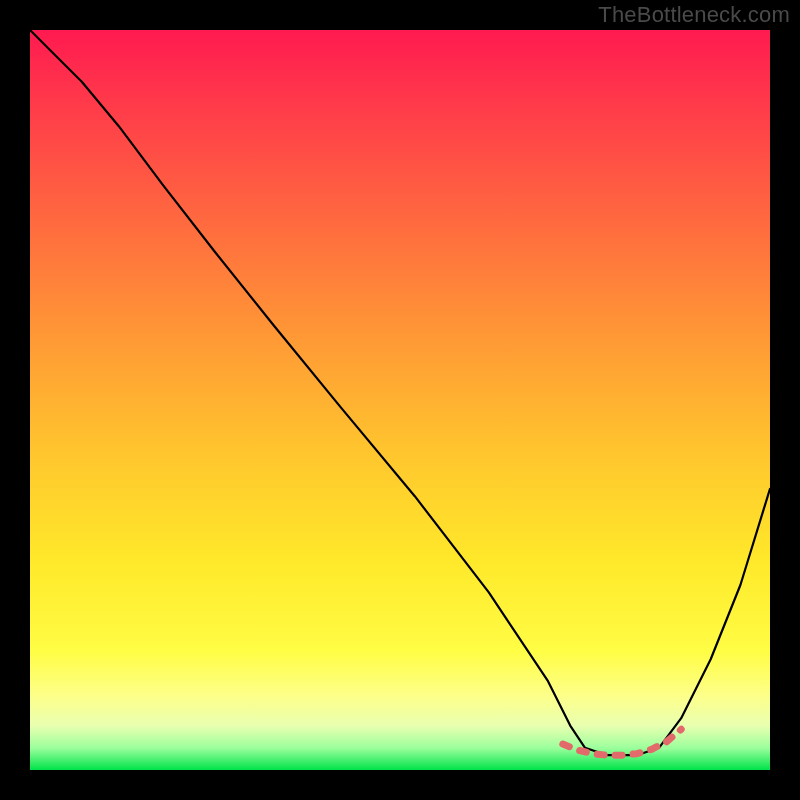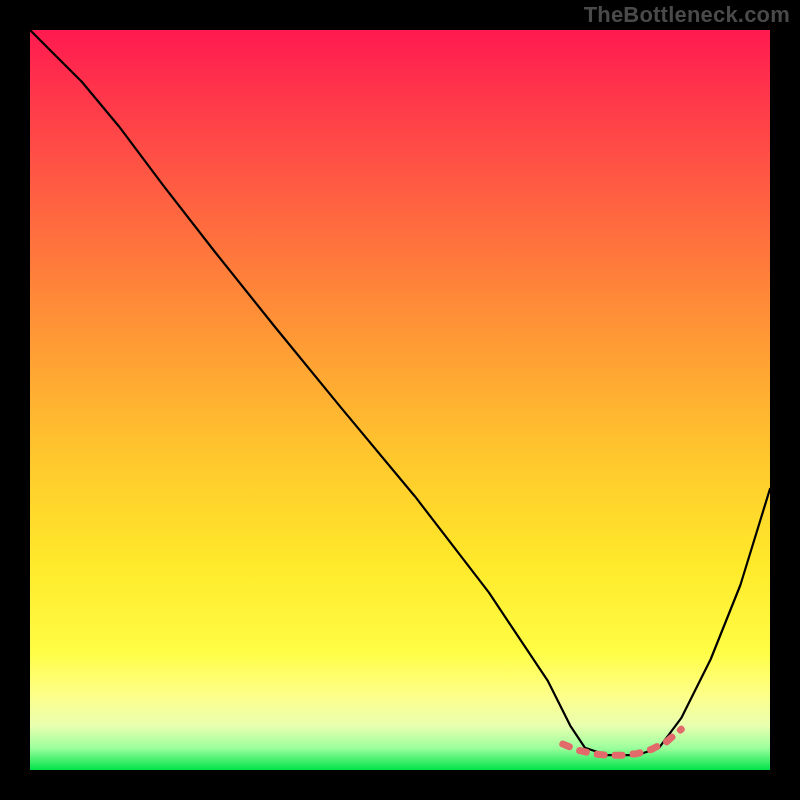--- a/index.html
+++ b/index.html
@@ -16,21 +16,21 @@
     width: 800px;
     height: 800px;
     background: #000;
   }
   .watermark {
     position: absolute;
     top: 2px;
     right: 10px;
     color: #4a4a4a;
     font-size: 22px;
-    font-weight: 700;
+    font-weight: 400;
     letter-spacing: 0.2px;
     z-index: 20;
   }
   .plot-area {
     position: absolute;
     left: 30px;
     top: 30px;
     width: 740px;
     height: 740px;
     overflow: hidden;

